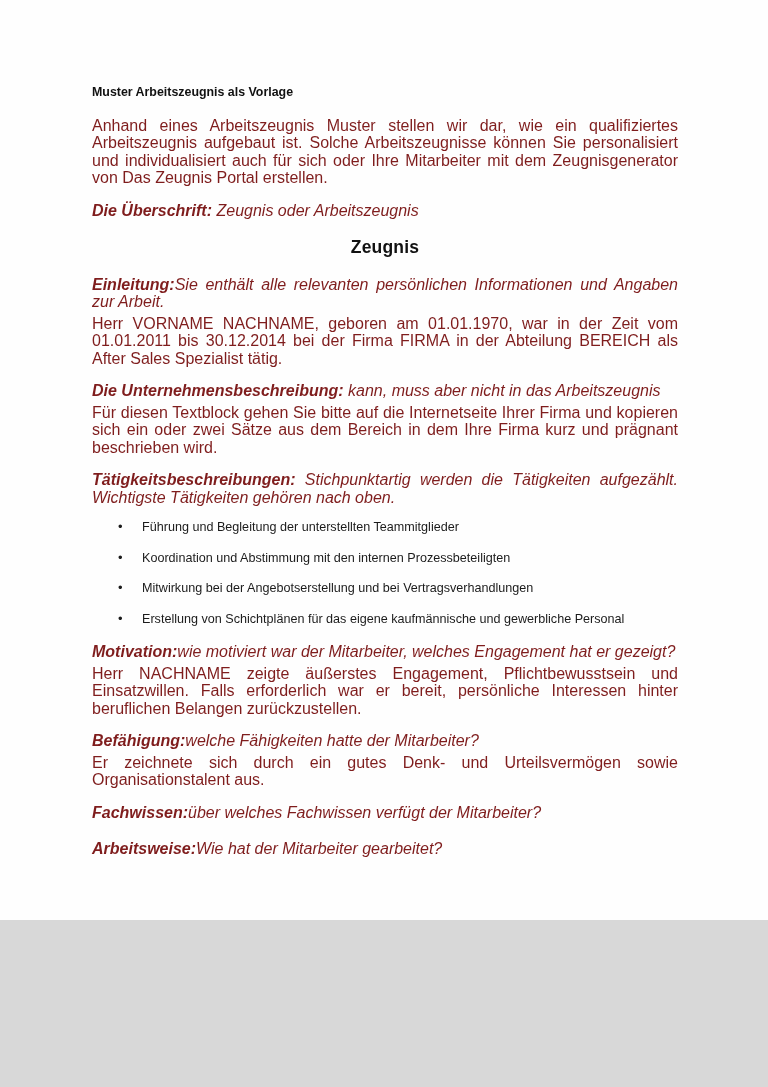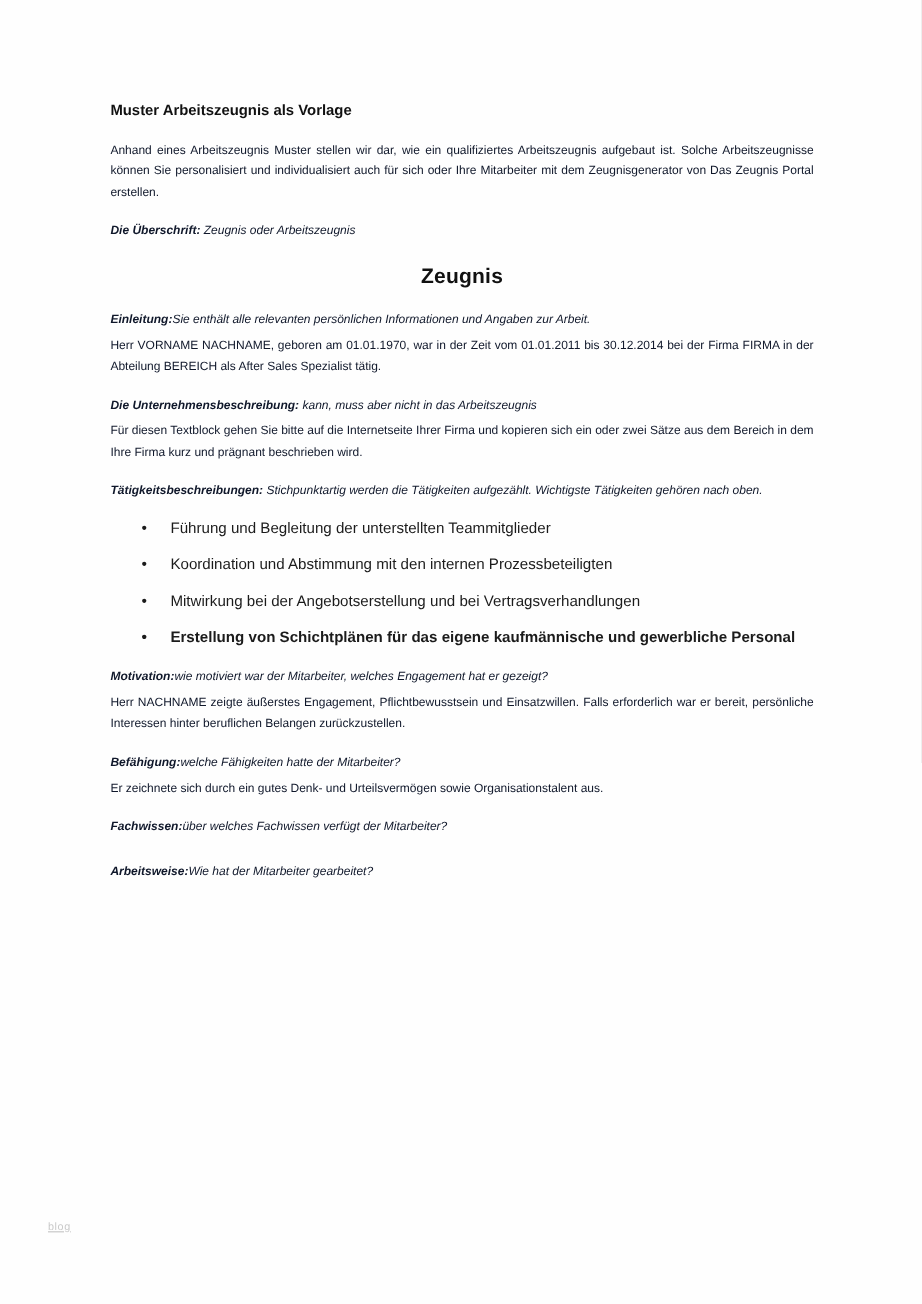--- a/index.html
+++ b/index.html
@@ -6,43 +6,43 @@
     margin: 0;
     padding: 0;
     background: #d8d8d8;
   }
   body {
     font-family: "Liberation Sans", sans-serif;
   }
   .page {
     position: relative;
     width: 768px;
-    height: 1087px;
+    height: 920px;
     background: #ffffff;
     overflow: hidden;
   }
   .sheet {
     position: absolute;
     left: 0;
     top: 0;
     width: 768px;
     height: 1087px;
     background: #fefefe;
   }
   .content {
     position: absolute;
     left: 92px;
     top: 84px;
     width: 586px;
   }
   p {
     margin: 0 0 0 0;
-    font-size: 10px;
+    font-size: 16px;
     line-height: 17.5px;
-    color: #0f172a;
+    color: #7f1d1d;
     text-align: justify;
   }
   .block {
     margin-bottom: 15px;
   }
   .heading-bold {
     font-weight: bold;
     font-size: 12.4px;
     color: #111;
   }
@@ -69,21 +69,20 @@
   ul.tasks li {
     position: relative;
     font-size: 12.6px;
     line-height: 17.5px;
     color: #1b1b1b;
     margin-bottom: 13px;
     padding-left: 24px;
   }
   ul.tasks li:last-child {
     margin-bottom: 2px;
-    font-weight: bold;
   }
   ul.tasks li::before {
     content: "\2022";
     position: absolute;
     left: 0;
     top: -1px;
     font-size: 13px;
     color: #1b1b1b;
   }
   .footer-mark {

